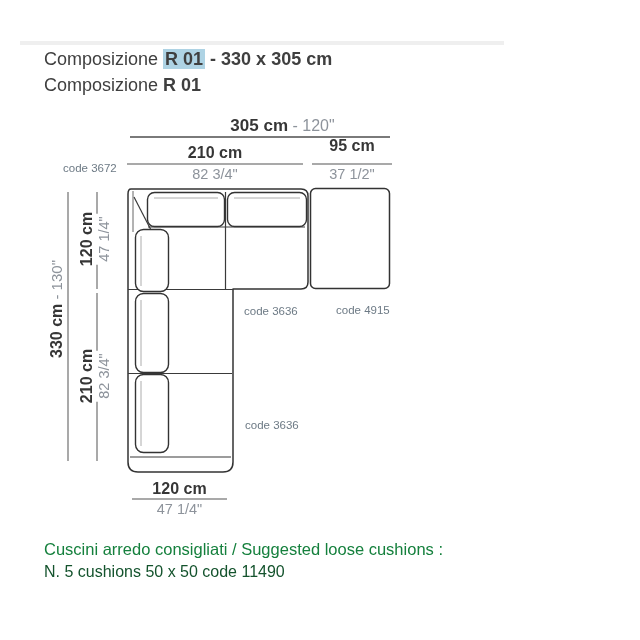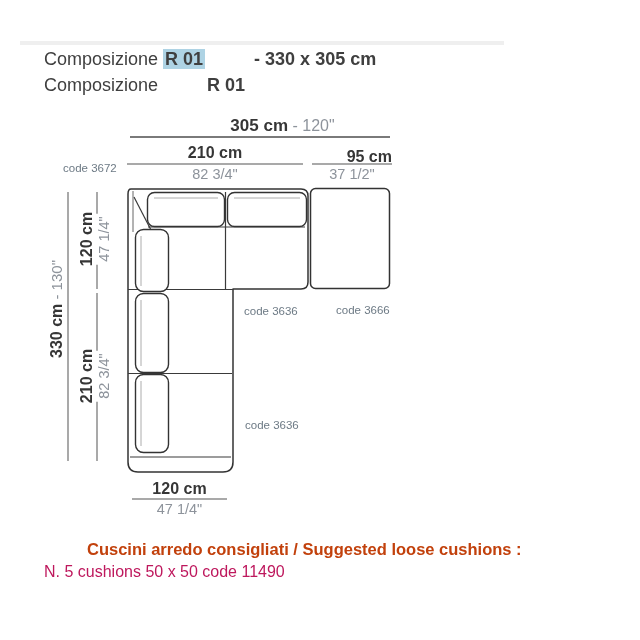--- a/index.html
+++ b/index.html
@@ -1,34 +1,34 @@
 <!DOCTYPE html>
 <html><head>
 <meta charset="utf-8">
 <style>
   html,body{margin:0;padding:0;background:#fff;}
   body{width:640px;height:640px;position:relative;overflow:hidden;
        font-family:"Liberation Sans", sans-serif;color:#3a3a3a;}
   .abs{position:absolute;}
   .top-rule{left:20px;top:41px;width:484px;height:4px;background:#efefef;}
   .title{left:44px;top:46px;font-size:18px;line-height:26px;color:#3f3f3f;white-space:nowrap;}
-  .b{font-weight:bold;margin-left:44px;}
+  .b{font-weight:bold;}
   .hl{background:#aed3e4;padding:0 2px;font-weight:bold;}
   .lt{color:#8d939b;font-weight:normal;}
   
   .dim{white-space:nowrap;text-align:center;}
   .cm{font-weight:bold;font-size:16px;color:#363636;}
   .in{font-size:14.5px;color:#8d939b;}
   .total{font-size:17px;}
   .total .lt{font-size:16px;}
   .rot{white-space:nowrap;transform:translate(-50%,-50%) rotate(-90deg);}
   .rot.in,.rot .in{background:#fff;padding:0 3px;}
   .code{font-size:11.5px;color:#6d7a85;white-space:nowrap;text-align:right;}
-  .footer-bold{left:44px;top:540px;font-size:16.5px;font-weight:bold;color:#c2410c;white-space:nowrap;margin-left:43px;}
-  .footer-reg{left:44px;top:563px;font-size:16px;color:#be185d;white-space:nowrap;}
+  .footer-bold{left:44px;top:540px;font-size:16.5px;font-weight:normal;color:#15803d;white-space:nowrap;}
+  .footer-reg{left:44px;top:563px;font-size:16px;color:#14532d;white-space:nowrap;}
   svg{position:absolute;left:0;top:0;}
 </style>
 </head>
 <body>
 
 <div class="abs top-rule"></div>
 
 <div class="abs title">
   <span>Composizione </span><span class="hl">R 01</span><span class="b"> - 330 x 305 cm</span>
   <br>
@@ -76,33 +76,33 @@
     <line x1="141" y1="300" x2="141" y2="366"></line>
     <line x1="141" y1="381" x2="141" y2="446"></line>
   </g>
 </svg>
 
 <div class="abs dim total" style="left:130px;top:116px;width:260px;">
   <span class="cm" style="font-size:17px;margin-left:45px;">305 cm</span><span class="lt"> - 120"</span>
 </div>
 <div class="abs dim cm" style="left:127px;top:144px;width:176px;">210 cm</div>
 <div class="abs dim in" style="left:127px;top:166px;width:176px;">82 3/4"</div>
-<div class="abs dim cm" style="left:312px;top:148px;width:80px;text-align:right;">95 cm</div>
+<div class="abs dim cm" style="left:312px;top:137px;width:80px;">95 cm</div>
 <div class="abs dim in" style="left:312px;top:166px;width:80px;">37 1/2"</div>
 
 <div class="abs rot" style="left:57px;top:309px;">
   <span class="cm">330 cm</span><span class="lt" style="font-size:15px;"> - 130"</span>
 </div>
 <div class="abs rot cm" style="left:87px;top:239px;">120 cm</div>
 <div class="abs rot in" style="left:104px;top:239px;">47 1/4"</div>
 <div class="abs rot cm" style="left:87px;top:376px;">210 cm</div>
 <div class="abs rot in" style="left:104px;top:376px;">82 3/4"</div>
 
 <div class="abs dim cm" style="left:132px;top:480px;width:95px;">120 cm</div>
 <div class="abs dim in" style="left:132px;top:501px;width:95px;">47 1/4"</div>
 
 <div class="abs code" style="left:63px;top:162px;">code 3672</div>
 <div class="abs code" style="left:244px;top:305px;">code 3636</div>
-<div class="abs code" style="left:336px;top:304px;">code 3666</div>
+<div class="abs code" style="left:336px;top:304px;">code 4915</div>
 <div class="abs code" style="left:245px;top:419px;">code 3636</div>
 
 <div class="abs footer-bold">Cuscini arredo consigliati / Suggested loose cushions :</div>
 <div class="abs footer-reg">N. 5 cushions 50 x 50 code 11490</div>
 
 </body></html>

